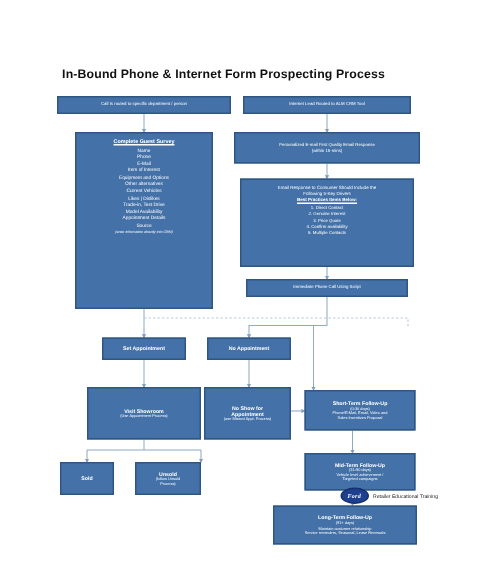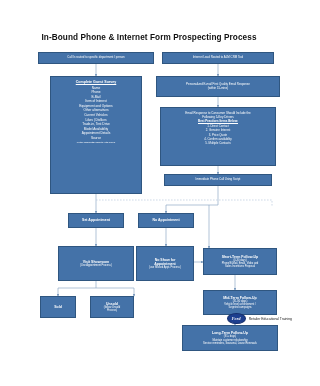--- a/index.html
+++ b/index.html
@@ -4,21 +4,21 @@
 <style>
   html,body{margin:0;padding:0;}
   body{
     width:298px;height:386px;
     background:#ffffff;
     font-family:"Liberation Sans", sans-serif;
     color:#1a1a1a;
     overflow:hidden;
     position:relative;
   }
-  #canvas{position:absolute;left:0;top:0;width:298px;height:328px;}
+  #canvas{position:absolute;left:0;top:12px;width:298px;height:328px;}
   svg.lines{position:absolute;left:0;top:0;width:298px;height:386px;pointer-events:none;}
 
   .title{
     position:absolute;
     left:0;right:0;
     top:33px;
     text-align:center;
     font-size:8.2px;
     font-weight:700;
     letter-spacing:.1px;

